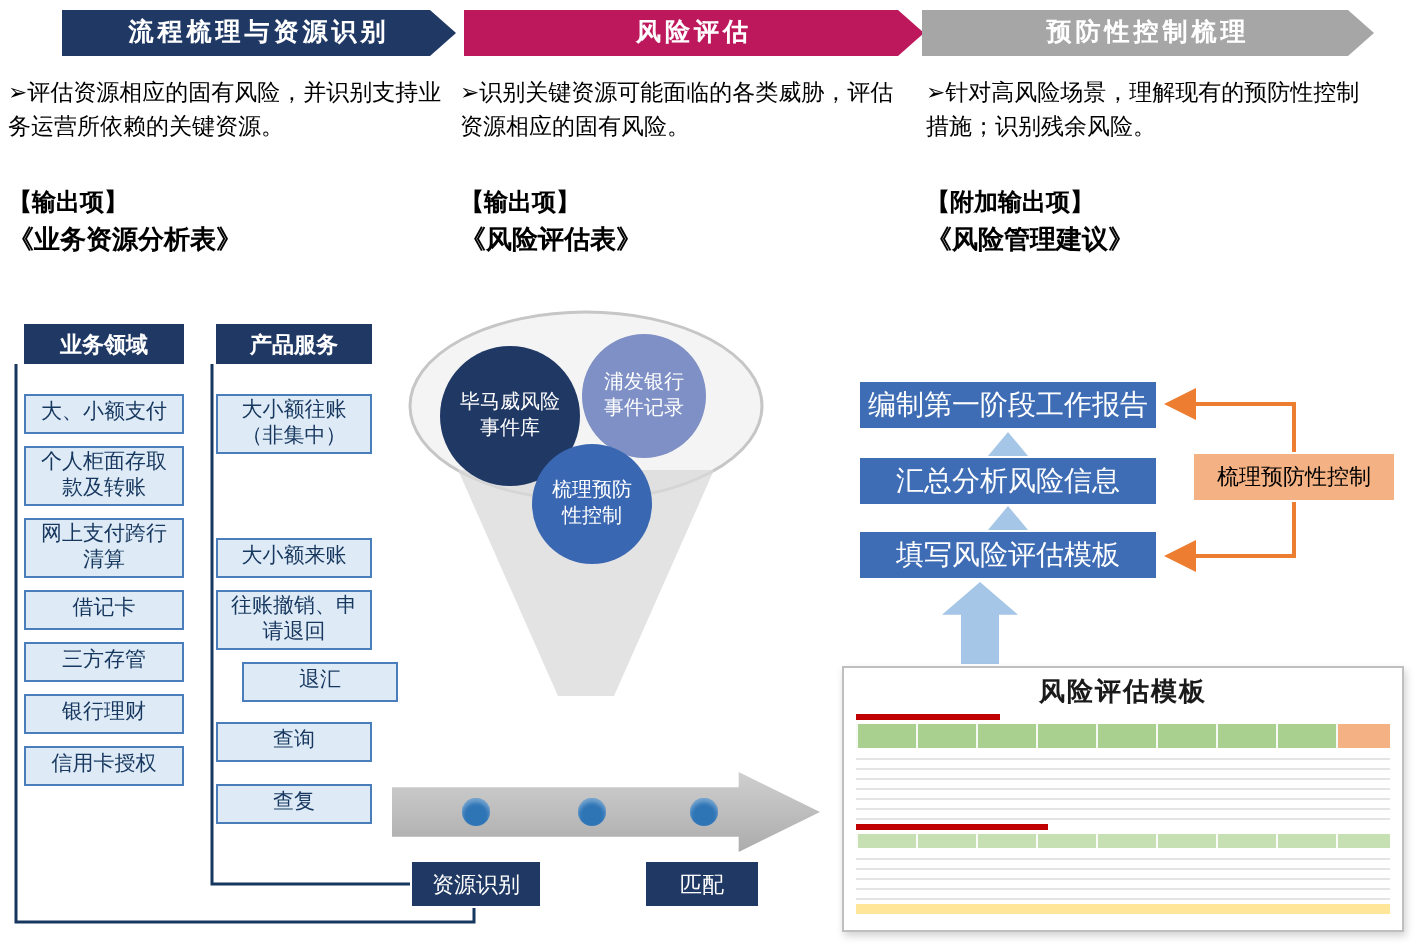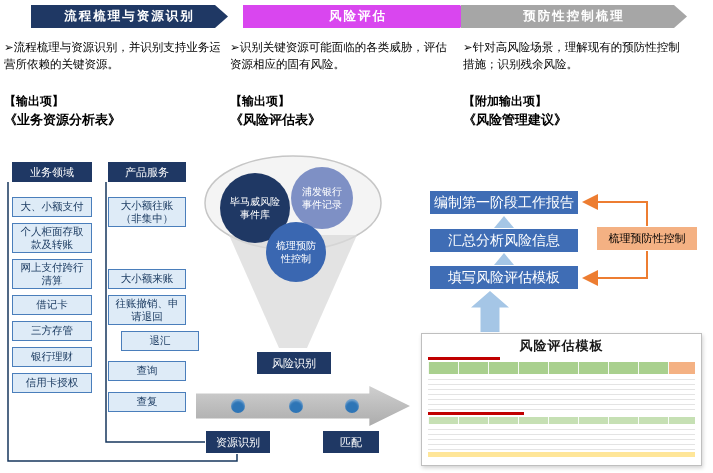--- a/index.html
+++ b/index.html
@@ -4,34 +4,34 @@
 <style>
   html,body{margin:0;padding:0;background:#fff;}
   .canvas{position:relative;width:713px;height:473px;background:#fff;overflow:hidden;
           font-family:"Liberation Sans","DejaVu Sans",sans-serif;color:#000;}
 
   
   .banner{position:absolute;top:5px;height:23px;color:#fff;font-size:12.5px;font-weight:bold;
           display:flex;align-items:center;justify-content:center;letter-spacing:2px;z-index:2;
           clip-path:polygon(0 0,calc(100% - 13px) 0,100% 50%,calc(100% - 13px) 100%,0 100%);}
   #banner1{left:31px;width:197px;background:#1F3864;}
-  #banner2{left:243px;width:230px;background:#d946ef;}
+  #banner2{left:232px;width:230px;background:#be185d;}
   #banner3{left:461px;width:226px;background:#A6A6A6;}
 
   .desc{position:absolute;top:39px;font-size:11.5px;line-height:1.5;z-index:2;}
   #desc1{left:4px;width:218px;}
   #desc2{left:230px;width:228px;}
   #desc3{left:463px;width:226px;}
 
   .outlabel{position:absolute;top:93px;font-weight:bold;font-size:12px;z-index:2;}
   .outitem{position:absolute;top:111px;font-weight:bold;font-size:13px;z-index:2;}
   #out1l,#out1i{left:4px;} #out2l,#out2i{left:230px;} #out3l,#out3i{left:463px;}
 
   
-  .colheader{position:absolute;background:#1F3864;color:#fff;font-size:11px;font-weight:normal;
+  .colheader{position:absolute;background:#1F3864;color:#fff;font-size:11px;font-weight:bold;
              display:flex;align-items:center;justify-content:center;z-index:3;}
   #colh1{left:12px;top:162px;width:80px;height:20px;}
   #colh2{left:108px;top:162px;width:78px;height:20px;}
 
   .item{position:absolute;background:#DEEBF7;border:1px solid #4A7EBB;color:#17375E;
         font-size:10.5px;line-height:1.25;display:flex;align-items:center;justify-content:center;
         text-align:center;box-sizing:border-box;padding:1px 3px;z-index:3;}
   #c1i1{left:12px;top:197px;width:80px;height:20px;}
   #c1i2{left:12px;top:223px;width:80px;height:30px;}
   #c1i3{left:12px;top:259px;width:80px;height:30px;}
@@ -118,21 +118,21 @@
     <polyline points="8,182 8,461 237,461 237,454" fill="none" stroke="#17375E" stroke-width="1.5"></polyline>
     <polyline points="106,182 106,442 205,442" fill="none" stroke="#17375E" stroke-width="1.5"></polyline>
     <path d="M647,226 L647,202 L584,202" fill="none" stroke="#ED7D31" stroke-width="2" marker-end="url(#oarw)"></path>
     <path d="M647,251 L647,278 L584,278" fill="none" stroke="#ED7D31" stroke-width="2" marker-end="url(#oarw)"></path>
   </svg>
 
   <div class="banner" id="banner1">流程梳理与资源识别</div>
   <div class="banner" id="banner2">风险评估</div>
   <div class="banner" id="banner3">预防性控制梳理</div>
 
-  <div class="desc" id="desc1">➢流程梳理与资源识别，并识别支持业务运营所依赖的关键资源。</div>
+  <div class="desc" id="desc1">➢评估资源相应的固有风险，并识别支持业务运营所依赖的关键资源。</div>
   <div class="desc" id="desc2">➢识别关键资源可能面临的各类威胁，评估资源相应的固有风险。</div>
   <div class="desc" id="desc3">➢针对高风险场景，理解现有的预防性控制措施；识别残余风险。</div>
 
   <div class="outlabel" id="out1l">【输出项】</div>
   <div class="outitem" id="out1i">《业务资源分析表》</div>
   <div class="outlabel" id="out2l">【输出项】</div>
   <div class="outitem" id="out2i">《风险评估表》</div>
   <div class="outlabel" id="out3l">【附加输出项】</div>
   <div class="outitem" id="out3i">《风险管理建议》</div>
 
@@ -151,21 +151,20 @@
   <div class="item" id="c2i3">大小额来账</div>
   <div class="item" id="c2i4">往账撤销、申请退回</div>
   <div class="item" id="c2i5">退汇</div>
   <div class="item" id="c2i6">查询</div>
   <div class="item" id="c2i7">查复</div>
 
   <div class="circle" id="circ1">毕马威风险事件库</div>
   <div class="circle" id="circ2">浦发银行事件记录</div>
   <div class="circle" id="circ3">梳理预防性控制</div>
 
-  <div class="navybox" id="riskid">风险识别</div>
 
   <div id="grayarrow"></div>
   <div class="dot" id="dot1"></div>
   <div class="dot" id="dot2"></div>
   <div class="dot" id="dot3"></div>
   <div class="navybox" id="resid">资源识别</div>
   <div class="navybox" id="match">匹配</div>
 
   <div class="flowbox" id="fb1">编制第一阶段工作报告</div>
   <div class="uparrow-small" id="ua1"></div>

